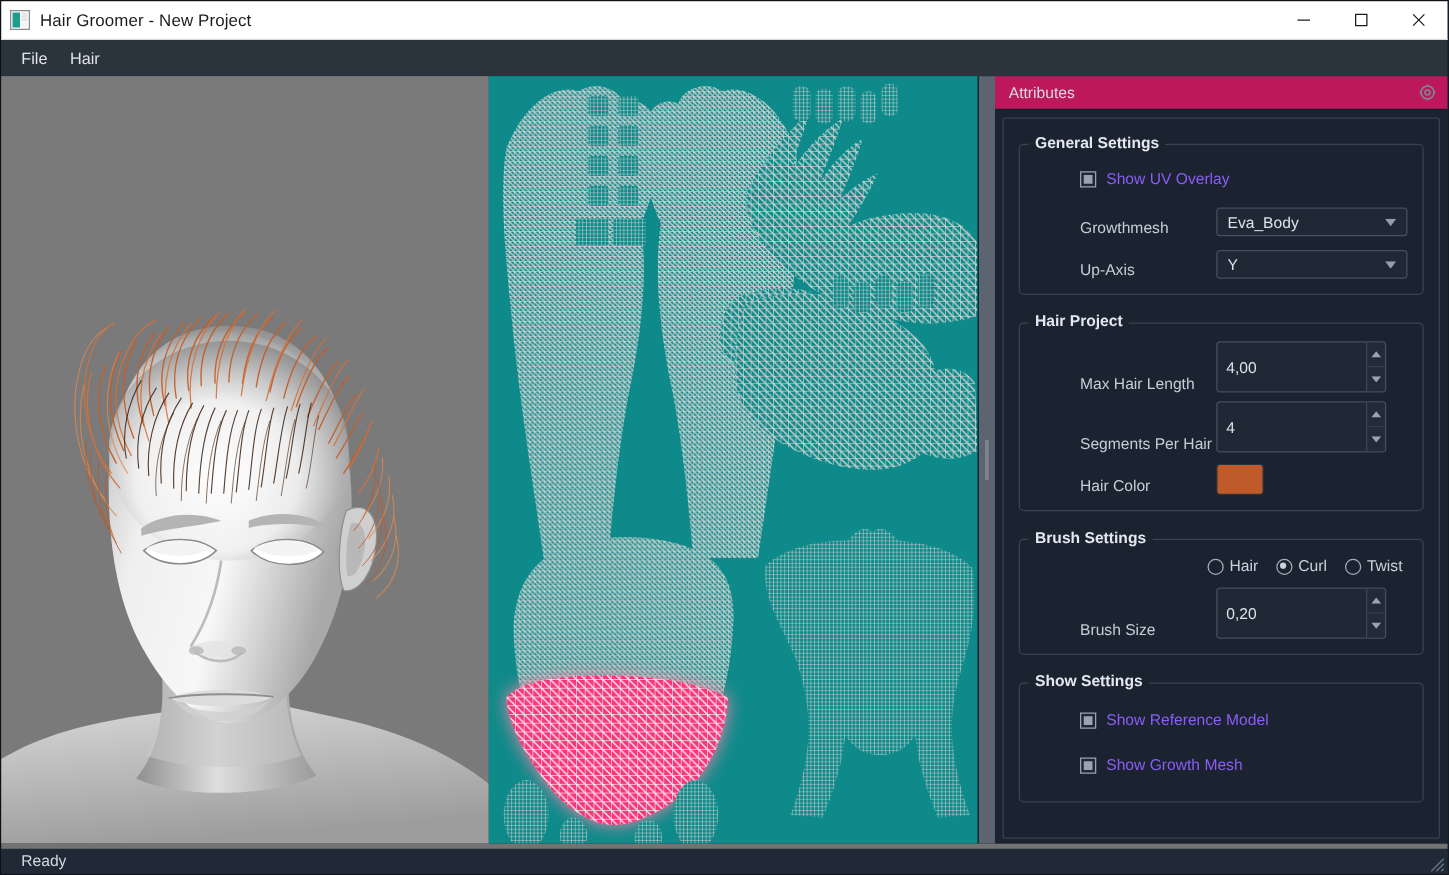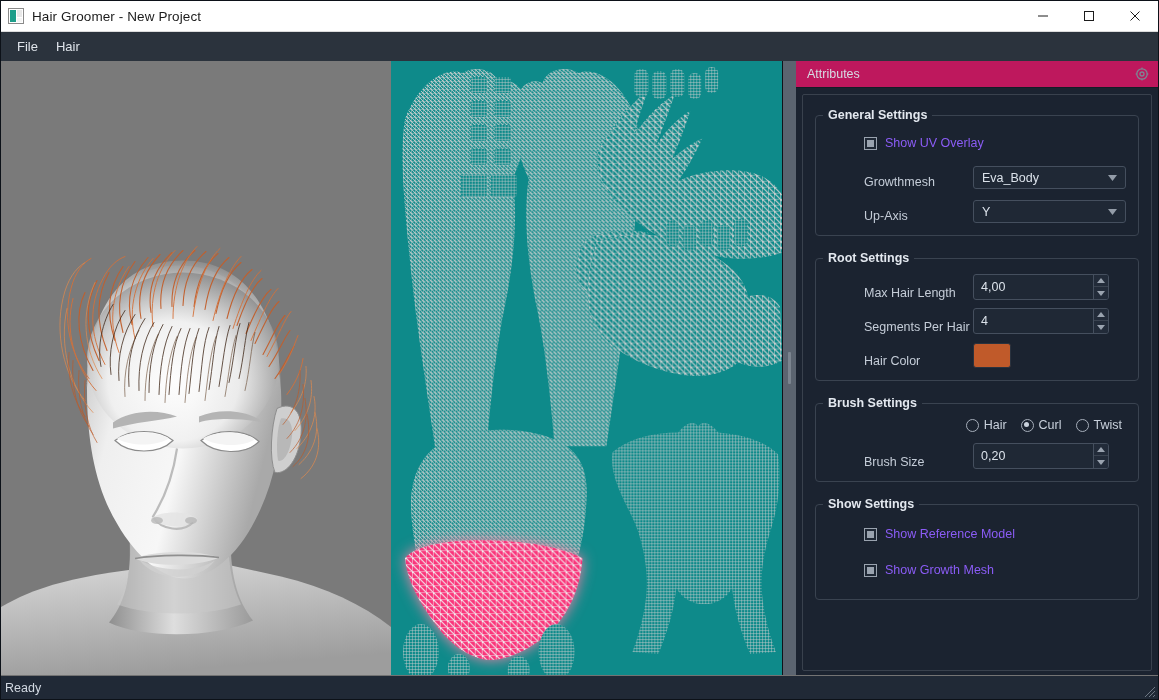--- a/index.html
+++ b/index.html
@@ -177,21 +177,21 @@
     border-radius: 3px;
     display: flex; align-items: center;
     padding: 0 4px 0 8px;
     cursor: pointer; max-width: 155px;
   }
   .combo-value { font-size: 12.5px; color: #dbe2ea; flex: 1 1 auto; }
   .combo-arrow { width: 9px; height: 6px; margin-right: 4px; }
 
   
   .spin {
-    flex: 1 1 auto; height: 26px; max-width: 136px;
+    flex: 1 1 auto; height: 41px; max-width: 136px;
     background: #1f2835;
     border: 1px solid #454f5e;
     border-radius: 3px;
     display: flex; align-items: stretch;
     overflow: hidden;
   }
   .spin-value {
     flex: 1 1 auto; font-size: 12.5px; color: #dbe2ea;
     display: flex; align-items: center; padding-left: 7px;
   }
@@ -233,23 +233,23 @@
     left: 2.5px; top: 2.5px;
     width: 5px; height: 5px; border-radius: 50%;
     background: #c9d1dc;
   }
   .radio-label { font-size: 12.5px; color: #c9d1dc; }
 
   
   .statusbar {
     height: 24px; flex: 0 0 24px;
     background: #202936;
-    border-top: 1px solid #737373;
+    border-top: 4px solid #737373;
     display: flex; align-items: center;
-    padding-left: 4px;
+    padding-left: 16px;
     position: relative;
   }
   .status-text { font-size: 12.5px; color: #d2d9e2; }
   .resize-grip {
     position: absolute; right: 2px; bottom: 1px;
     width: 14px; height: 14px;
   }
 </style>
 </head>
 <body>
@@ -603,21 +603,21 @@
                 <span class="combo-value">Y</span>
                 <svg class="combo-arrow" viewBox="0 0 9 6">
                   <polygon points="0,0 9,0 4.5,6" fill="#939ca8"></polygon>
                 </svg>
               </div>
             </div>
           </div>
         </div>
 
         <div class="group">
-          <div class="group-title">Root Settings</div>
+          <div class="group-title">Hair Project</div>
           <div class="group-frame">
             <div class="row">
               <div class="row-label">Max Hair Length</div>
               <div class="spin">
                 <div class="spin-value">4,00</div>
                 <div class="spin-btns">
                   <div class="spin-up">
                     <svg width="8" height="5" viewBox="0 0 8 5">
                         <polygon points="4,0 8,5 0,5" fill="#9aa3af"></polygon>
                       </svg>

